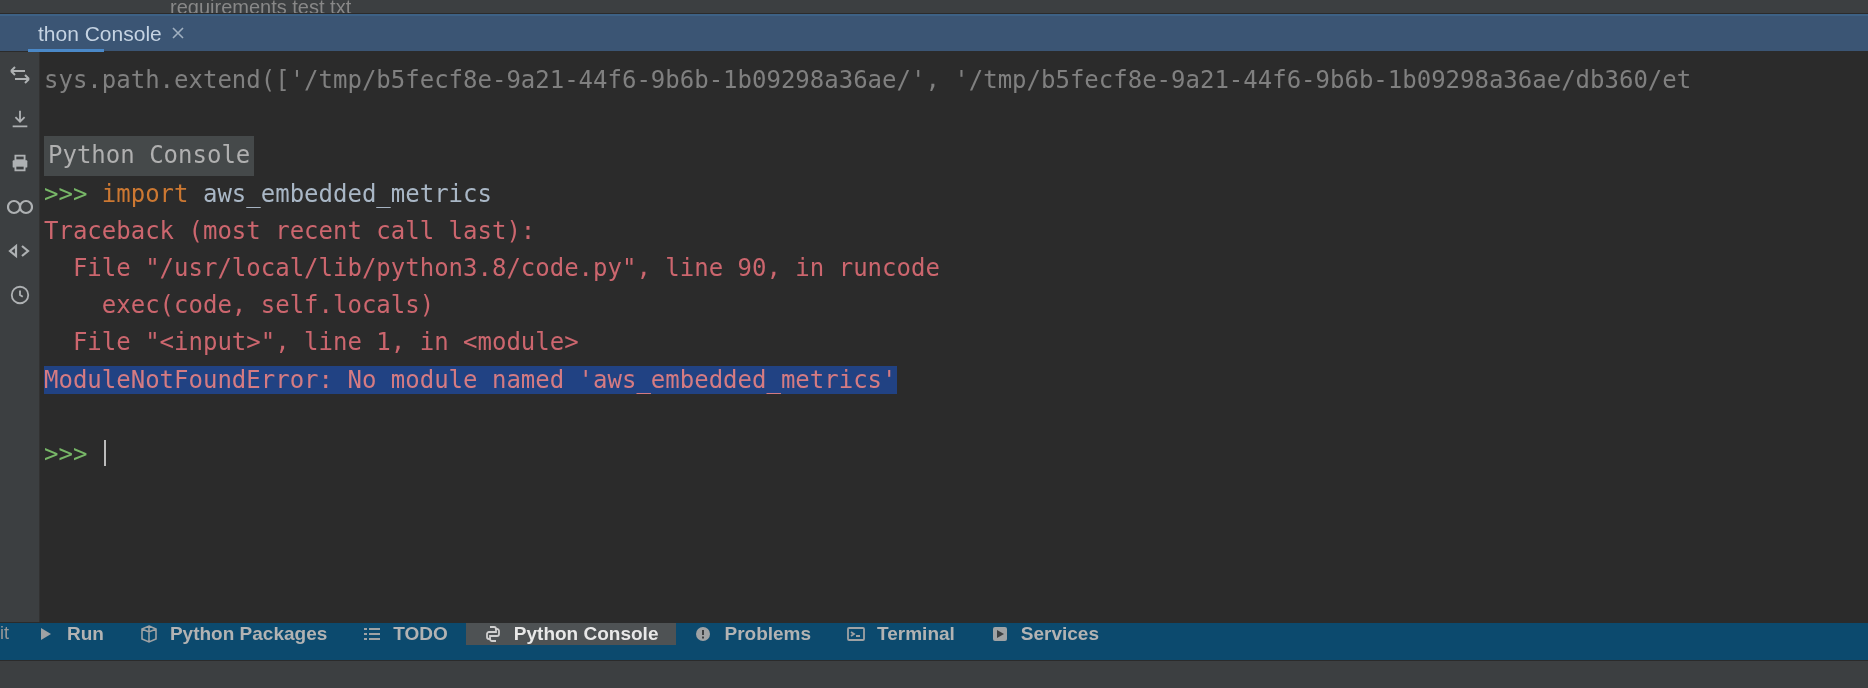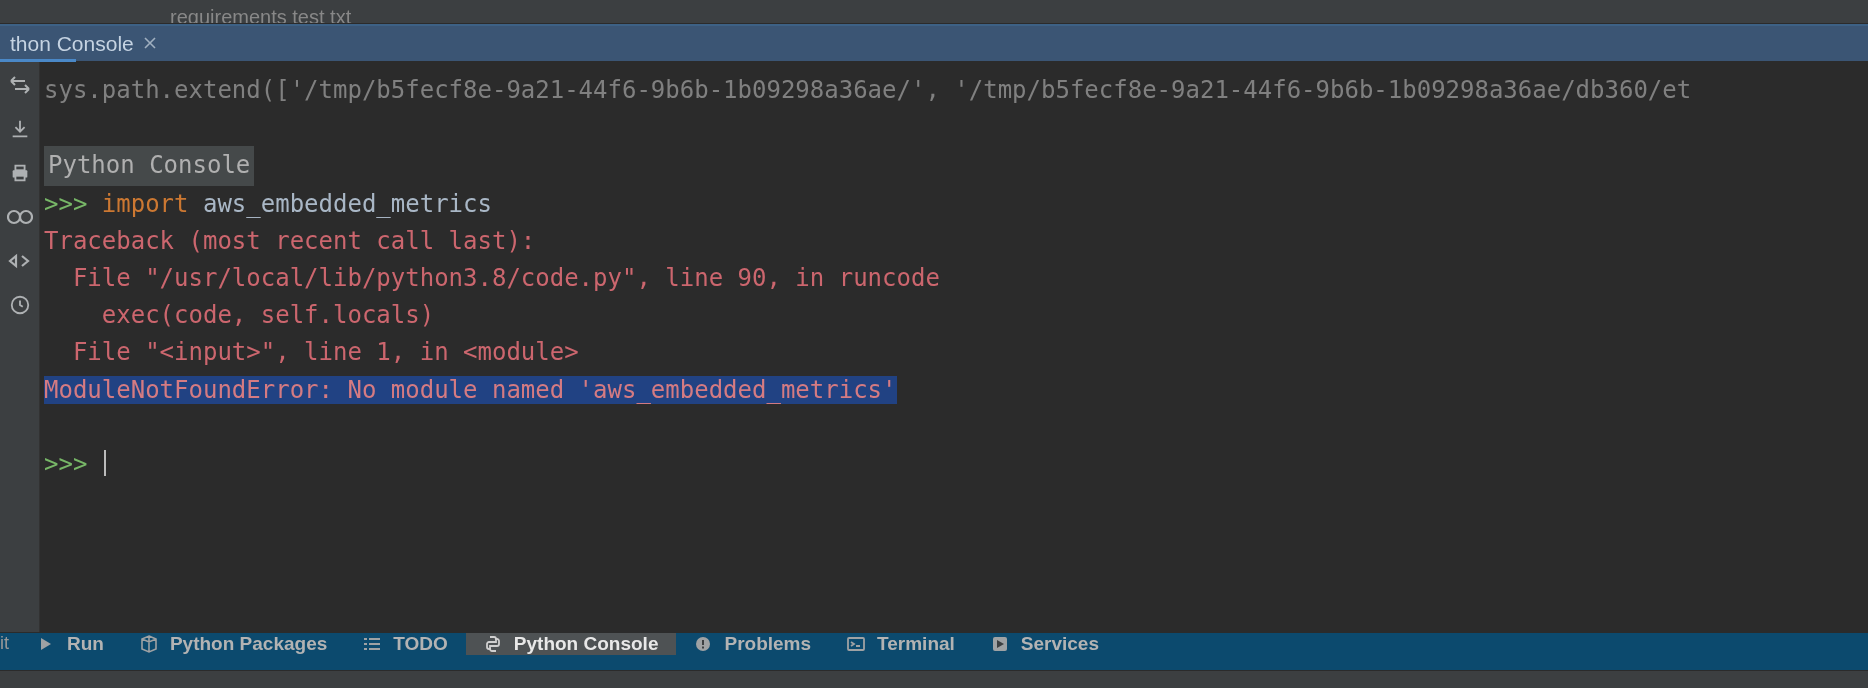--- a/index.html
+++ b/index.html
@@ -6,21 +6,21 @@
   html, body {
     width: 1868px;
     height: 688px;
     background: #2b2b2b;
     font-family: "Segoe UI", "Helvetica Neue", Arial, sans-serif;
     color: #bbbbbb;
     overflow: hidden;
     font-size: 18px;
   }
   .top-fragment {
-    height: 24px;
+    height: 14px;
     background: #3c3f41;
     border-bottom: 1px solid #2b2b2b;
     position: relative;
     overflow: hidden;
   }
   .top-fragment span {
     position: absolute;
     left: 170px;
     bottom: -6px;
     color: #888;
@@ -37,20 +37,21 @@
   }
   .tool-tab {
     height: 100%;
     display: flex;
     align-items: center;
     padding: 0 14px 0 10px;
     color: #c5d3e2;
     font-size: 21px;
     gap: 10px;
     position: relative;
+    margin-left: 28px;
   }
   .tool-tab::after {
     content: "";
     position: absolute;
     left: 0;
     bottom: -1px;
     width: 76px;
     height: 3px;
     background: #4a88c7;
   }

